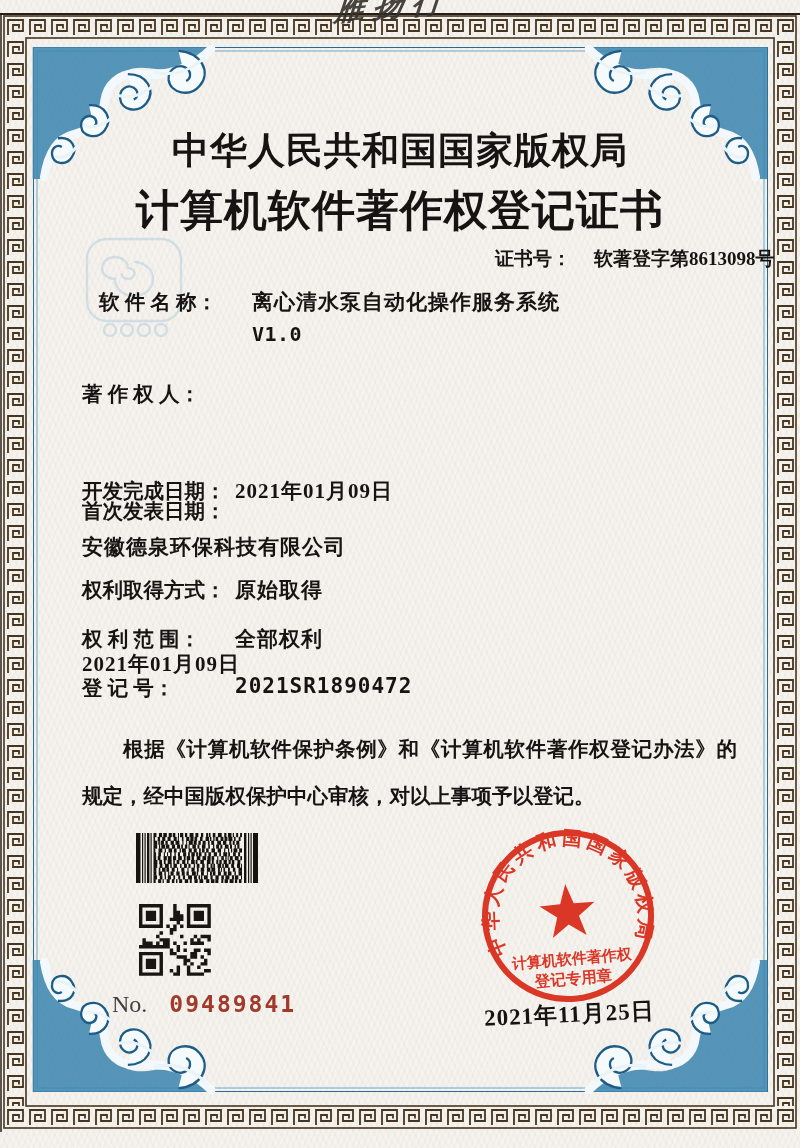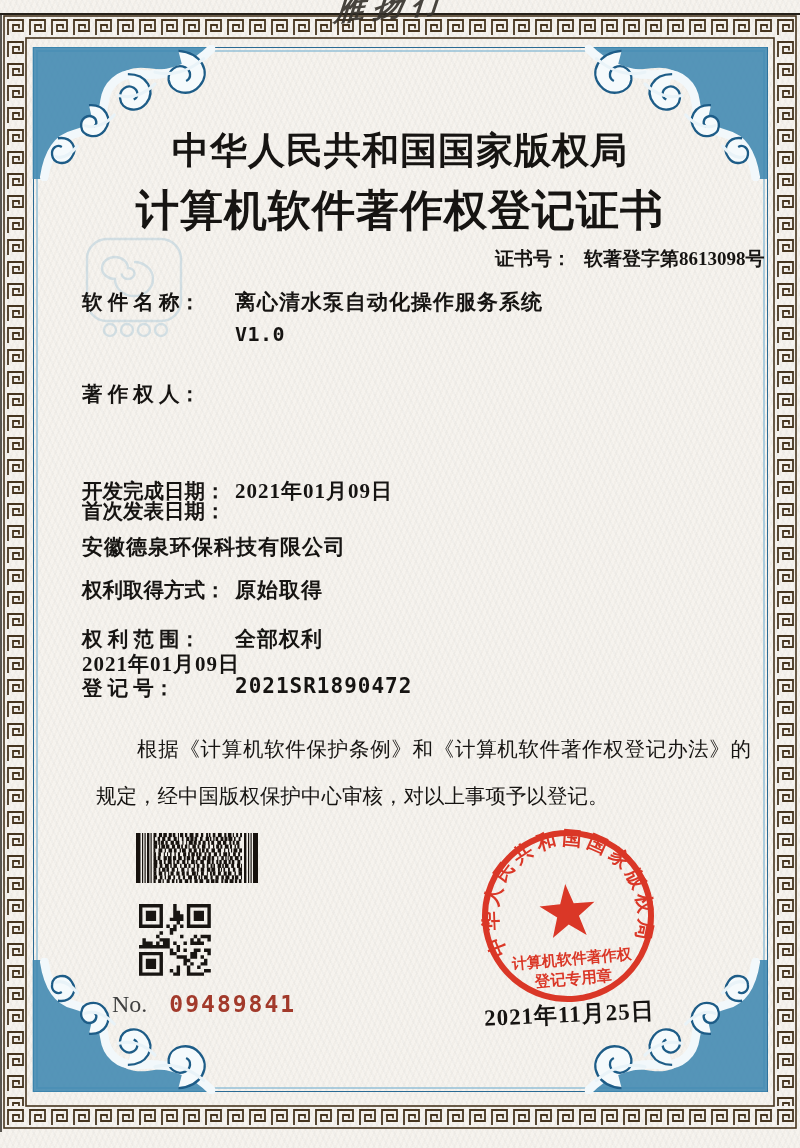--- a/index.html
+++ b/index.html
@@ -51,37 +51,37 @@
   .orn-leaf path{fill:none;stroke:#e9f3f8;stroke-width:3.2;stroke-linecap:round;}
   
   .watermark{position:absolute;left:84px;top:236px;z-index:1;opacity:.45;}
   .wm-line{stroke:#a9c8d8;fill:none;stroke-width:2.4;}
   
   .authority{position:absolute;left:0;right:0;top:126px;z-index:3;text-align:center;
     font-size:37px;font-weight:bold;letter-spacing:1px;white-space:nowrap;}
   .cert-title{position:absolute;left:0;right:0;top:182px;z-index:3;text-align:center;
     font-size:43px;font-weight:bold;letter-spacing:1px;white-space:nowrap;}
   .cert-no{position:absolute;left:495px;top:246px;z-index:3;font-size:19px;font-weight:bold;white-space:nowrap;}
-  .cert-no .cn-label{margin-right:13px;}
+  .cert-no .cn-label{margin-right:23px;}
   
   .row{position:absolute;left:82px;z-index:3;display:flex;align-items:flex-start;white-space:nowrap;}
   .row .label{flex:0 0 153px;font-size:20.5px;font-weight:bold;}
   .row .value{font-size:21px;font-weight:bold;letter-spacing:1px;}
   .latin{font-family:"DejaVu Sans Mono","Liberation Mono",monospace;letter-spacing:.5px;}
   .version-line{margin-top:6px;font-size:20px;font-weight:bold;}
-  .r-name{top:288px;}
+  .r-name{top:288px;margin-left:17px;}
   .r-owner{top:380px;flex-direction:column;}
   .r-dev{top:477px;}
   .r-pub{top:497px;flex-direction:column;}
   .r-acq{top:576px;}
   .r-scope{top:625px;}
   .r-reg{top:674px;}
   
-  .statement{position:absolute;left:96px;top:726px;width:655px;z-index:3;
-    font-size:20.5px;font-weight:normal;line-height:47px;text-indent:2em;text-align:justify;}
+  .statement{position:absolute;left:82px;top:726px;width:655px;z-index:3;
+    font-size:20.5px;font-weight:bold;line-height:47px;text-indent:2em;text-align:justify;}
   
   .barcode{position:absolute;left:136px;top:833px;z-index:3;}
   .barcode g{fill:#17120e;}
   .qr{position:absolute;left:138px;top:903px;z-index:3;}
   .qr path{fill:#181512;}
   
   .serial{position:absolute;left:112px;top:991px;z-index:3;white-space:nowrap;}
   .serial .no{font-size:24px;font-weight:normal;color:#404040;margin-right:22px;}
   .serial .num{font-size:23px;color:var(--serial-red);font-family:"DejaVu Sans Mono","Liberation Mono",monospace;letter-spacing:2px;font-weight:bold;}
   

